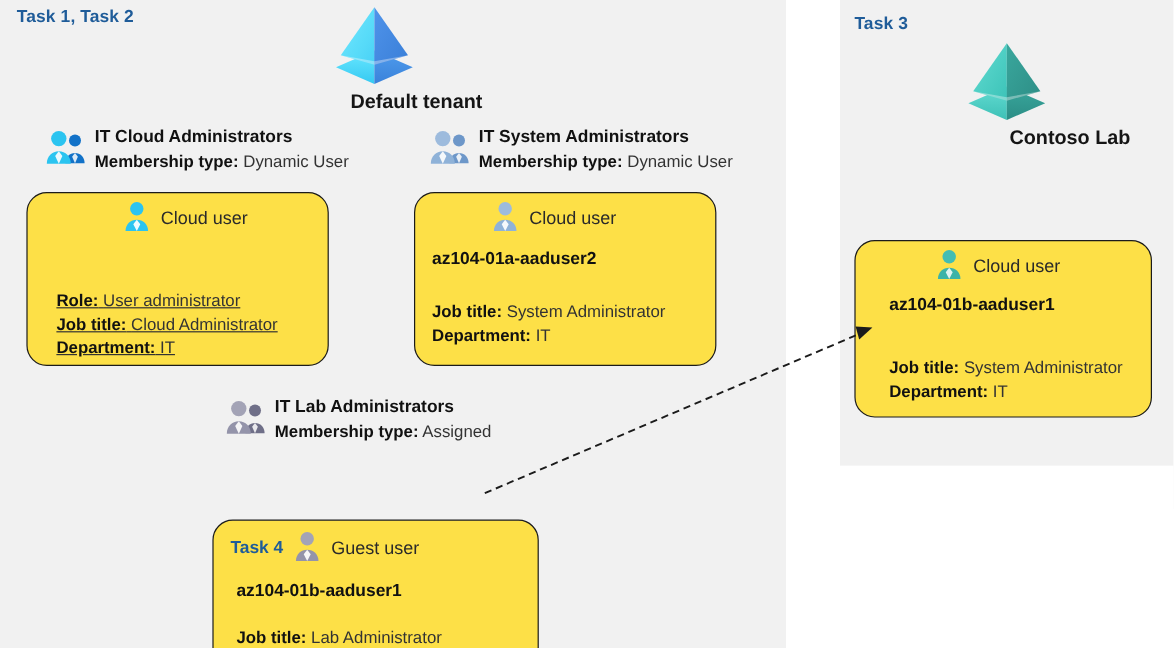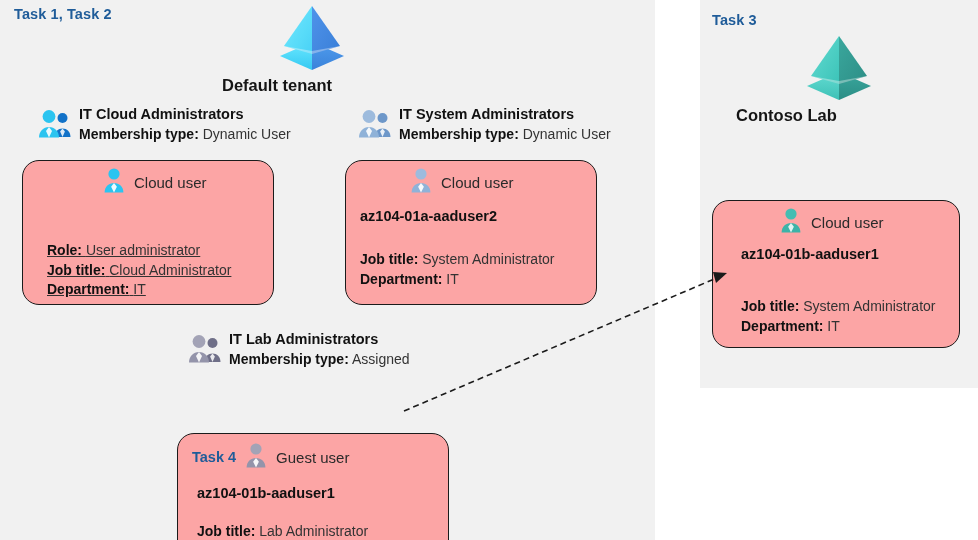--- a/index.html
+++ b/index.html
@@ -11,38 +11,38 @@
   .panel{position:absolute;background:#f1f1f1;}
   #left-panel{left:0;top:0;width:655px;height:540px;}
   #right-panel{left:700px;top:0;width:278px;height:388px;}
 
   .task-tag{
     position:absolute;color:#1f5c99;font-weight:bold;font-size:14.5px;
     letter-spacing:.1px;white-space:nowrap;
   }
 
   
-  .tenant{position:absolute;text-align:left;}
+  .tenant{position:absolute;text-align:right;}
   .tenant .tenant-label{
     font-weight:bold;font-size:16.5px;color:#151515;white-space:nowrap;
     line-height:22px;
   }
   .pyramid{display:block;margin:0 auto;}
 
   
   .group{position:absolute;display:flex;align-items:center;gap:7px;}
   .group .glyph{flex:0 0 auto;margin-top:3px;}
   .group .gtext{display:flex;flex-direction:column;}
   .group .gname{font-weight:bold;font-size:14.5px;line-height:20px;color:#111;white-space:nowrap;}
   .group .gmeta{font-size:14px;line-height:20px;color:#333;white-space:nowrap;}
   .group .gmeta b{color:#111;}
 
   
   .card{
-    position:absolute;background:#fca5a5;border:1.3px solid #1b1b1b;
+    position:absolute;background:#fde047;border:1.3px solid #1b1b1b;
     border-radius:17px;box-sizing:border-box;
   }
   .card .card-head{
     display:flex;align-items:center;gap:7px;justify-content:flex-start;
     height:30px;
   }
   .card .card-head .ctask{
     color:#1f5c99;font-weight:bold;font-size:14.5px;white-space:nowrap;
   }
   .card .usertype{font-size:15px;color:#2a2a2a;white-space:nowrap;}

